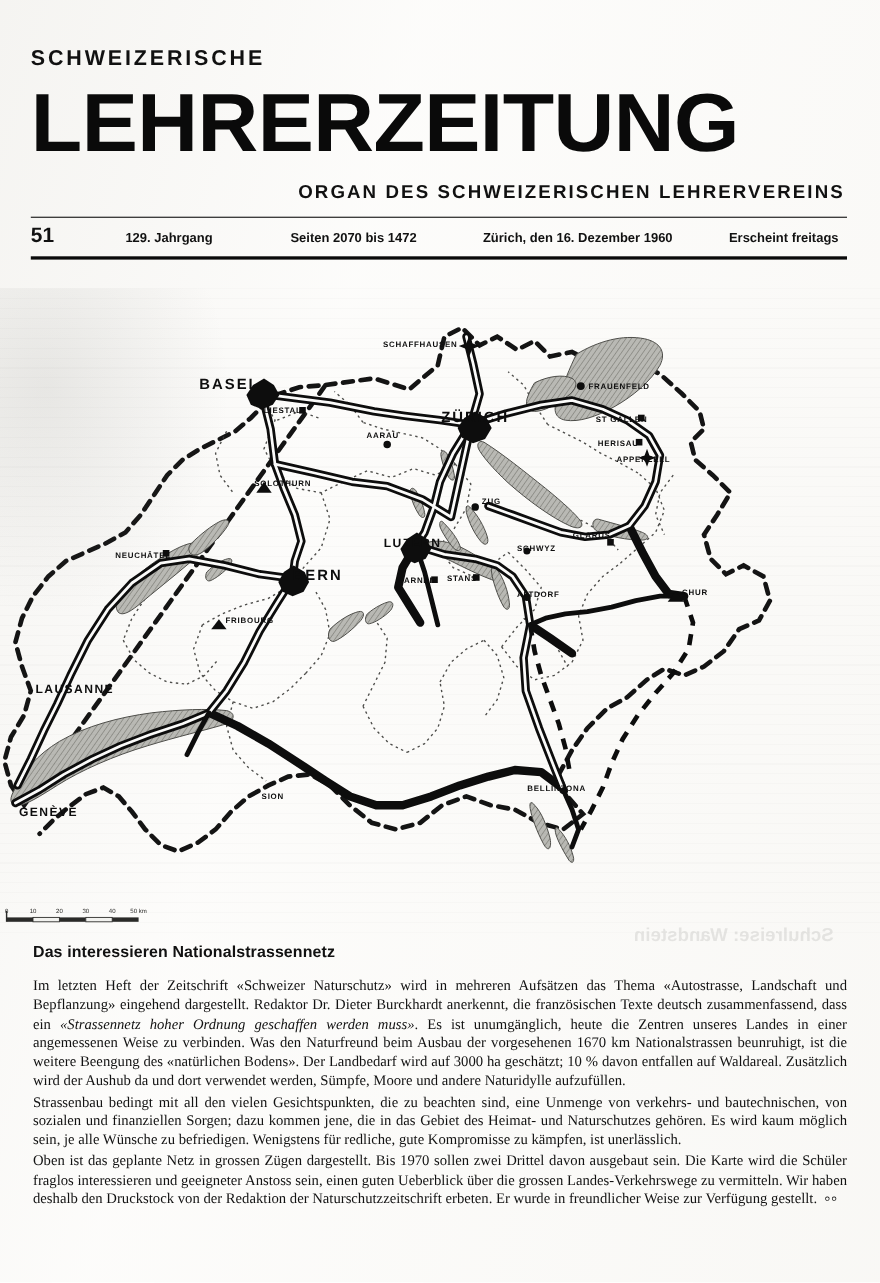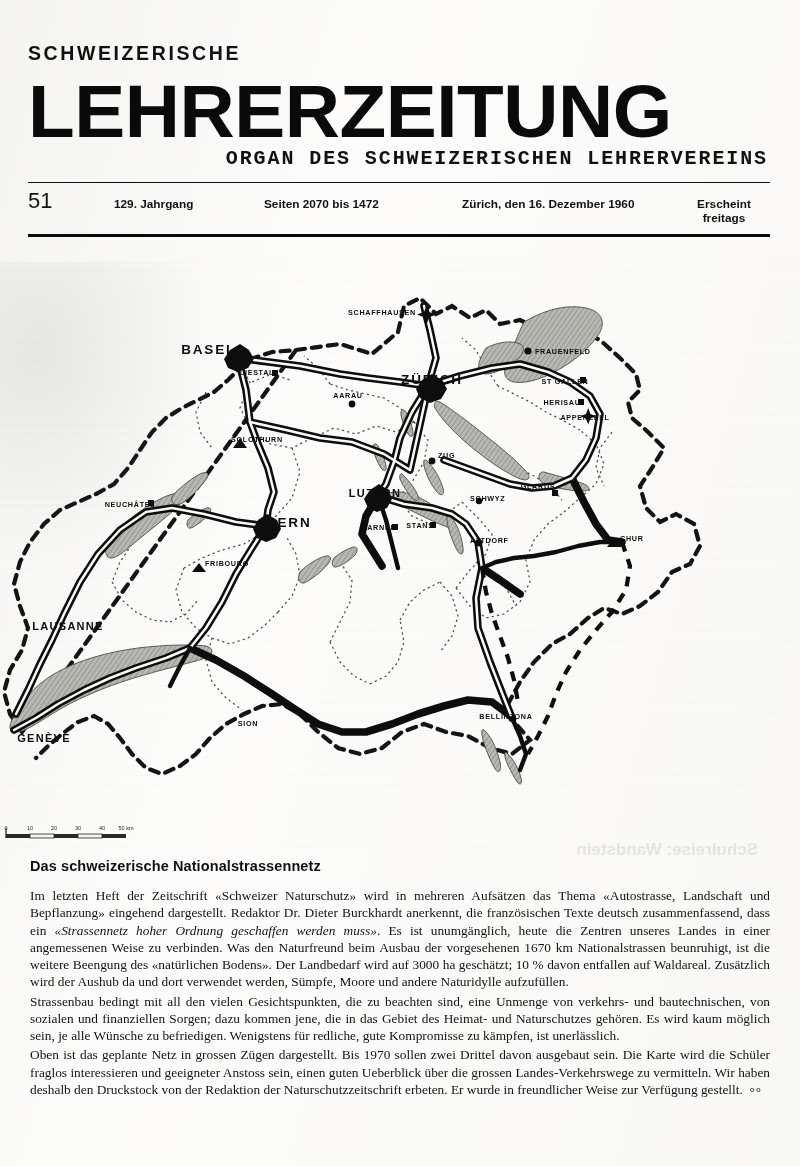--- a/index.html
+++ b/index.html
@@ -45,25 +45,26 @@
     font-weight: bold;
     font-size: 75px;
     letter-spacing: -0.5px;
     line-height: 0.95;
     margin-top: 12px;
     color: #0a0a0a;
     transform: scaleX(1.02);
     transform-origin: left center;
   }
   .mh-sub {
-    font-family: Liberation Mono, monospace;
-    font-weight: bold;
-    font-size: 20px;
+    font-family: Liberation Sans, sans-serif;
+    font-weight: bold;
+    font-size: 17px;
     letter-spacing: 1.9px;
     text-align: right;
+    margin-top: 18px;
     color: #111;
     padding-right: 2px;
   }
   .rule-thin {
     border-top: 1.6px solid #111;
     margin-top: 12px;
   }
   .rule-thick {
     border-top: 3.4px solid #0a0a0a;
     margin-top: 7px;
@@ -71,29 +72,29 @@
   .mh-infobar {
     display: flex;
     align-items: baseline;
     font-family: "Liberation Sans", sans-serif;
     font-weight: bold;
     font-size: 11.8px;
     color: #111;
     padding: 7px 2px 2px 0;
   }
   .mh-issue {
-    font-size: 22px;
-    font-weight: normal;
+    font-size: 19px;
+    font-weight: bold;
     line-height: 1;
     width: 86px;
     flex: 0 0 86px;
   }
   .mh-vol      { flex: 0 0 150px; }
   .mh-pages    { flex: 0 0 175px; }
-  .mh-place    { flex: 0 0 218px; margin-left: 23px; }
+  .mh-place    { flex: 0 0 218px; }
   .mh-freq     { flex: 1 1 auto; text-align: center; }
 
   
   .map-wrap {
     position: absolute;
     left: 0;
     top: 262px;
     width: 800px;
     height: 586px;
     overflow: hidden;
@@ -456,21 +457,21 @@
 
       </g>
     </svg>
     <div class="map-bleed"></div>
     <div class="map-smudge"></div>
   </div>
 
   <div class="showthrough">Schulreise: Wandstein</div>
 
   <div class="article">
-    <div class="art-head">Das schweizerische Nationalstrassennetz</div>
+    <div class="art-head">Das interessieren Nationalstrassennetz</div>
 
     <p class="art-p"><span>Im letzten Heft der Zeitschrift «Schweizer Naturschutz» wird in mehreren Aufsätzen das Thema «Autostrasse, Landschaft und Bepflanzung» eingehend dargestellt. Redaktor Dr. Dieter Burckhardt anerkennt, die französischen Texte deutsch zusammenfassend, dass ein </span><i>«Strassennetz hoher Ordnung geschaffen werden muss»</i><span>. Es ist unumgänglich, heute die Zentren unseres Landes in einer angemessenen Weise zu verbinden. Was den Naturfreund beim Ausbau der vorgesehenen 1670 km Nationalstrassen beunruhigt, ist die weitere Beengung des «natürlichen Bodens». Der Landbedarf wird auf 3000 ha geschätzt; 10 % davon entfallen auf Waldareal. Zusätzlich wird der Aushub da und dort verwendet werden, Sümpfe, Moore und andere Naturidylle aufzufüllen.</span></p>
 
     <p class="art-p">Strassenbau bedingt mit all den vielen Gesichtspunkten, die zu beachten sind, eine Unmenge von verkehrs- und bautechnischen, von sozialen und finanziellen Sorgen; dazu kommen jene, die in das Gebiet des Heimat- und Naturschutzes gehören. Es wird kaum möglich sein, je alle Wünsche zu befriedigen. Wenigstens für redliche, gute Kompromisse zu kämpfen, ist unerlässlich.</p>
 
     <p class="art-p">Oben ist das geplante Netz in grossen Zügen dargestellt. Bis 1970 sollen zwei Drittel davon ausgebaut sein. Die Karte wird die Schüler fraglos interessieren und geeigneter Anstoss sein, einen guten Ueberblick über die grossen Landes-Verkehrswege zu vermitteln. Wir haben deshalb den Druckstock von der Redaktion der Naturschutzzeitschrift erbeten. Er wurde in freundlicher Weise zur Verfügung gestellt.</p>
 
     <div class="endmark">°°</div>
   </div>
 

